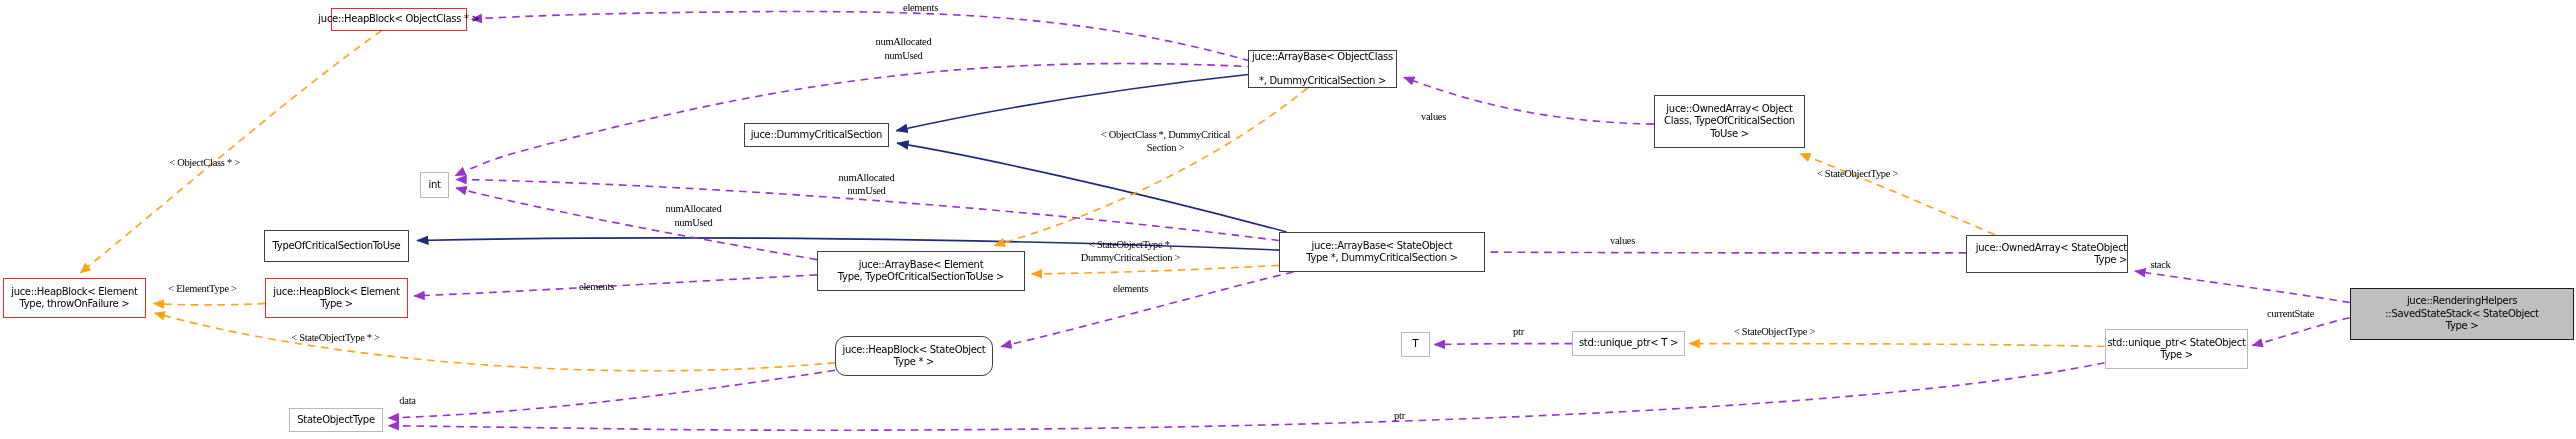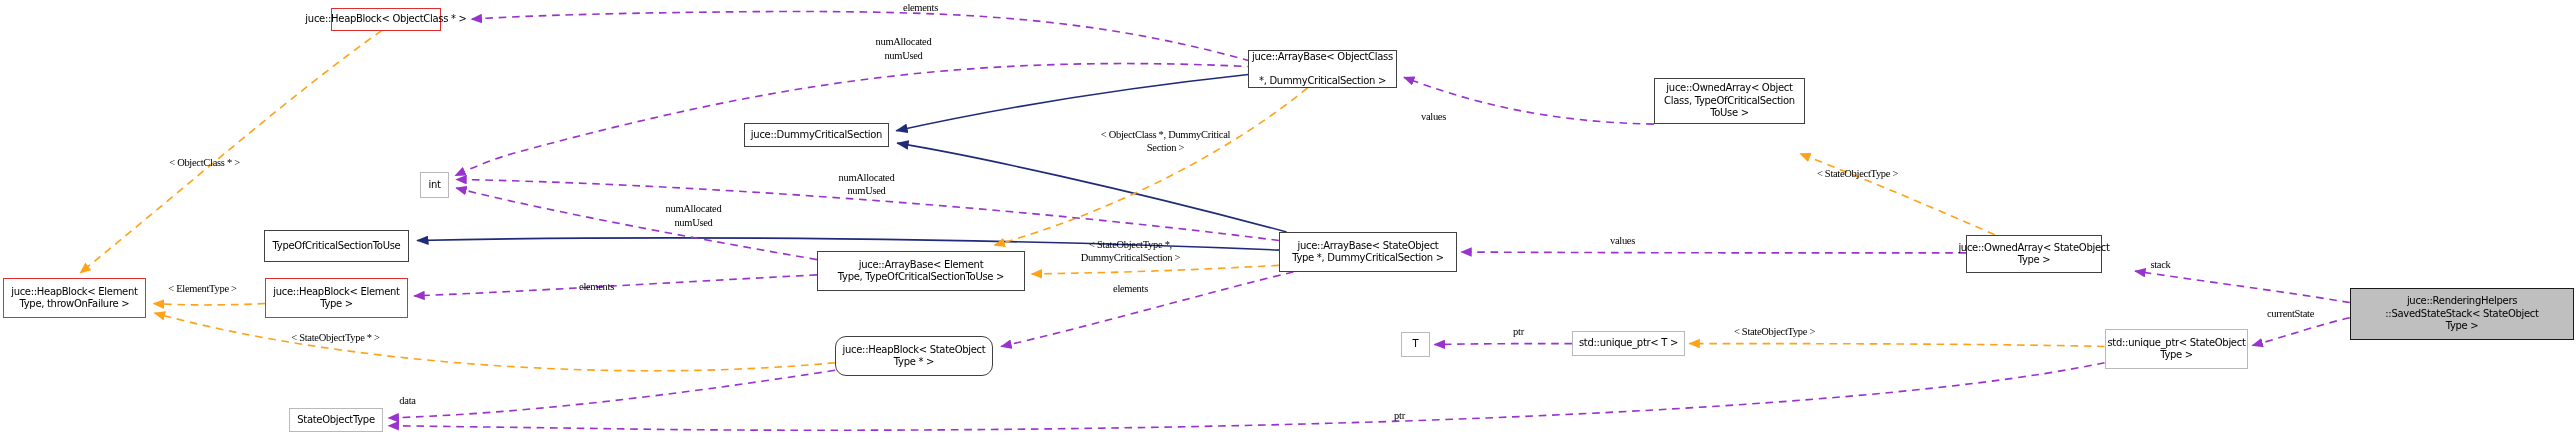--- a/index.html
+++ b/index.html
@@ -52,28 +52,28 @@
         <path d="M 2205,380 C 1900,444 1100,454 700,450 C 560,448 480,447 407,446" fill="none" stroke="#9a32cd" stroke-width="1.7" stroke-dasharray="8,6" marker-end="url(#arr-member_edge)"></path>
         <path d="M 1647,360 C 1600,360 1550,360 1503,361" fill="none" stroke="#9a32cd" stroke-width="1.7" stroke-dasharray="8,6" marker-end="url(#arr-member_edge)"></path>
         <path d="M 2205,363 C 2070,360 1900,360 1770,360" fill="none" stroke="#ffa216" stroke-width="1.7" stroke-dasharray="8,6" marker-end="url(#arr-template_edge)"></path>
         <path d="M 2090,246 C 2020,215 1950,186 1886,161" fill="none" stroke="#ffa216" stroke-width="1.7" stroke-dasharray="8,6" marker-end="url(#arr-template_edge)"></path>
         <path d="M 2060,265 C 1900,265 1700,265 1531,264" fill="none" stroke="#9a32cd" stroke-width="1.7" stroke-dasharray="8,6" marker-end="url(#arr-member_edge)"></path>
         <path d="M 2462,317 C 2390,305 2310,295 2237,284" fill="none" stroke="#9a32cd" stroke-width="1.7" stroke-dasharray="8,6" marker-end="url(#arr-member_edge)"></path>
         <path d="M 2462,333 C 2430,340 2400,351 2360,362" fill="none" stroke="#9a32cd" stroke-width="1.7" stroke-dasharray="8,6" marker-end="url(#arr-member_edge)"></path>
       </g>
   </svg>
   <div id="node-layer">
-      <div class="node red" style="left: 331px; top: 7.6px; width: 110px; height: 23px;">
+      <div class="node red" style="left: 331px; top: 7.6px; width: 136px; height: 23px;">
         <div>juce::HeapBlock&lt; ObjectClass * &gt;</div>
       </div>
       <div class="node " style="left: 1248px; top: 50px; width: 149px; height: 38px; gap: 11px;">
         <div>juce::ArrayBase&lt; ObjectClass</div>
         <div>*, DummyCriticalSection &gt;</div>
       </div>
-      <div class="node " style="left: 1654px; top: 78px; width: 151px; height: 46px;">
+      <div class="node " style="left: 1654px; top: 95px; width: 151px; height: 53px;">
         <div>juce::OwnedArray&lt; Object</div>
         <div>Class, TypeOfCriticalSection</div>
         <div>ToUse &gt;</div>
       </div>
       <div class="node " style="left: 744px; top: 123px; width: 145px; height: 24px;">
         <div>juce::DummyCriticalSection</div>
       </div>
       <div class="node gray" style="left: 420px; top: 172px; width: 29px; height: 26px;">
         <div>int</div>
       </div>
@@ -85,25 +85,25 @@
         <div>Type, throwOnFailure &gt;</div>
       </div>
       <div class="node red" style="left: 265px; top: 278px; width: 143px; height: 40px;">
         <div>juce::HeapBlock&lt; Element</div>
         <div>Type &gt;</div>
       </div>
       <div class="node " style="left: 817px; top: 251px; width: 208px; height: 40px;">
         <div>juce::ArrayBase&lt; Element</div>
         <div>Type, TypeOfCriticalSectionToUse &gt;</div>
       </div>
-      <div class="node " style="left: 1279px; top: 232px; width: 178px; height: 40px;">
+      <div class="node " style="left: 1279px; top: 232px; width: 206px; height: 40px;">
         <div>juce::ArrayBase&lt; StateObject</div>
         <div>Type *, DummyCriticalSection &gt;</div>
       </div>
-      <div class="node " style="left: 1966px; top: 235px; width: 136px; height: 38px;">
+      <div class="node " style="left: 1966px; top: 235px; width: 162px; height: 38px; align-items: flex-end;">
         <div>juce::OwnedArray&lt; StateObject</div>
         <div>Type &gt;</div>
       </div>
       <div class="node " style="left: 835px; top: 336px; width: 158px; height: 40px; border-radius: 11px;">
         <div>juce::HeapBlock&lt; StateObject</div>
         <div>Type * &gt;</div>
       </div>
       <div class="node gray" style="left: 289px; top: 408px; width: 94px; height: 24px;">
         <div>StateObjectType</div>
       </div>

